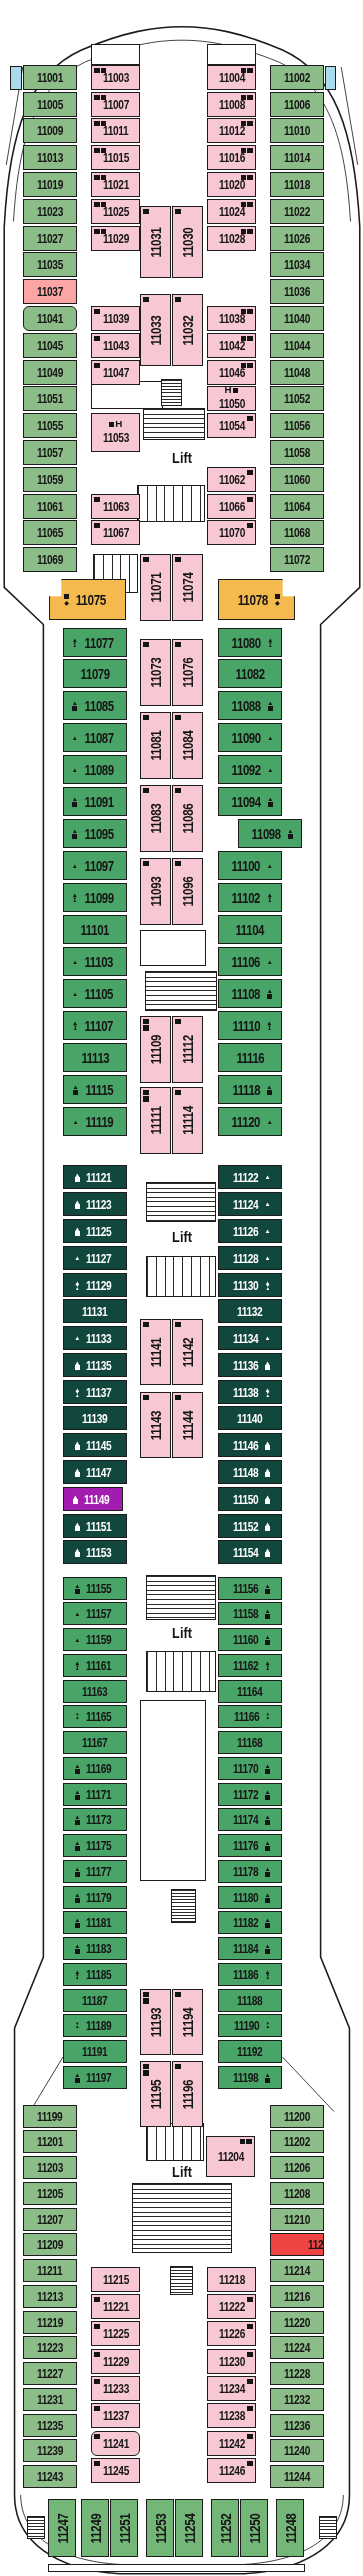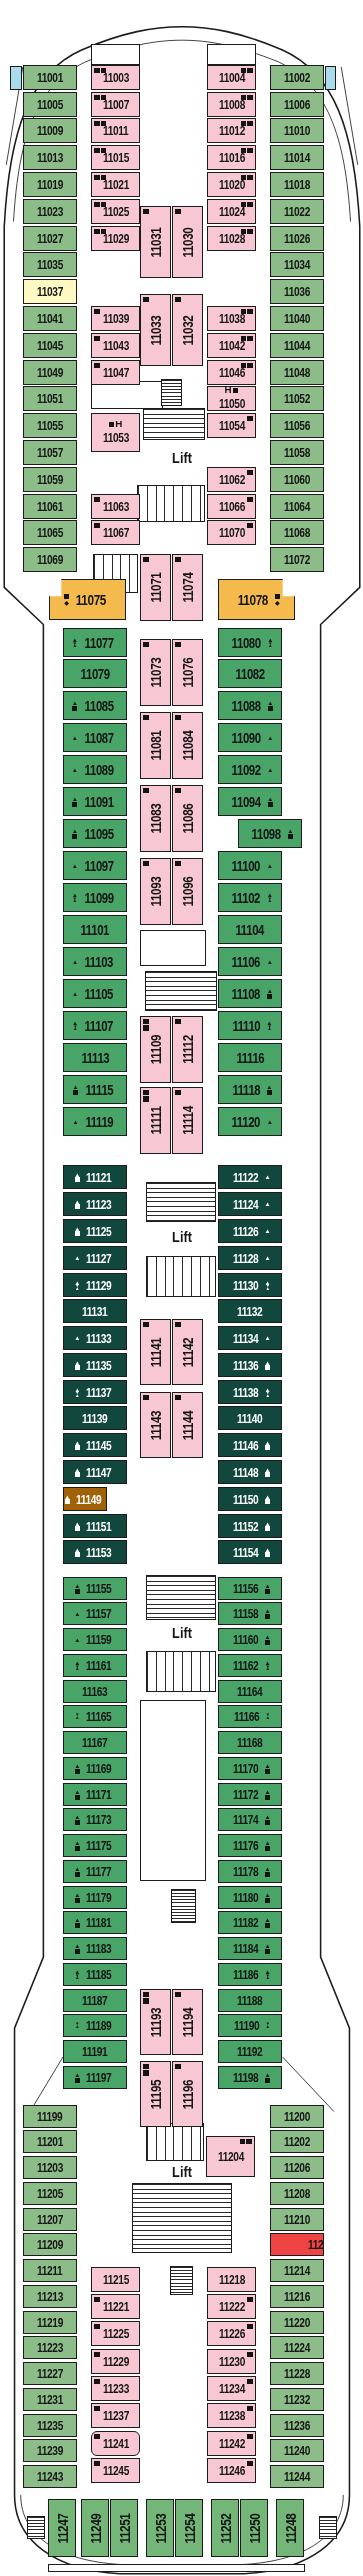--- a/index.html
+++ b/index.html
@@ -87,26 +87,26 @@
     <div class="cabin" style="left: 23px; top: 226px; width: 54px; height: 25px; background: rgb(140, 189, 136);">
       <span class="inner">
         <span class="num" style="font-size: 13.4px;">11027</span>
       </span>
     </div>
     <div class="cabin" style="left: 23px; top: 252px; width: 54px; height: 25px; background: rgb(140, 189, 136);">
       <span class="inner">
         <span class="num" style="font-size: 13.4px;">11035</span>
       </span>
     </div>
-    <div class="cabin" style="left: 23px; top: 279px; width: 54px; height: 25px; background: #fef9c3;">
+    <div class="cabin" style="left: 23px; top: 279px; width: 54px; height: 25px; background: #fca5a5;">
       <span class="inner">
         <span class="num" style="font-size: 13.4px;">11037</span>
       </span>
     </div>
-    <div class="cabin" style="left: 23px; top: 306px; width: 54px; height: 25px; background: rgb(140, 189, 136);">
+    <div class="cabin" style="left: 23px; top: 306px; width: 54px; height: 25px; background: rgb(140, 189, 136); border-radius: 6px;">
       <span class="inner">
         <span class="num" style="font-size: 13.4px;">11041</span>
       </span>
     </div>
     <div class="cabin" style="left: 23px; top: 333px; width: 54px; height: 25px; background: rgb(140, 189, 136);">
       <span class="inner">
         <span class="num" style="font-size: 13.4px;">11045</span>
       </span>
     </div>
     <div class="cabin" style="left: 23px; top: 360px; width: 54px; height: 25px; background: rgb(140, 189, 136);">
@@ -856,21 +856,21 @@
     </div>
     <div class="cabin wtx" style="left: 63px; top: 1460px; width: 64px; height: 24px; background: rgb(17, 71, 60);">
       <span class="inner">
         <span class="sym">
           <span class="tri">▲</span>
           <span class="bsq" style="background: rgb(255, 255, 255);"></span>
         </span>
         <span class="num" style="font-size: 13.4px;">11147</span>
       </span>
     </div>
-    <div class="cabin wtx" style="left: 63px; top: 1487px; width: 44px; height: 24px; background: #a16207;">
+    <div class="cabin wtx" style="left: 63px; top: 1487px; width: 60px; height: 24px; background: #a21caf;">
       <span class="inner">
         <span class="sym">
           <span class="tri">▲</span>
           <span class="bsq" style="background: rgb(255, 255, 255);"></span>
         </span>
         <span class="num" style="font-size: 13.4px;">11149</span>
       </span>
     </div>
     <div class="cabin wtx" style="left: 63px; top: 1514px; width: 64px; height: 24px; background: rgb(17, 71, 60);">
       <span class="inner">

